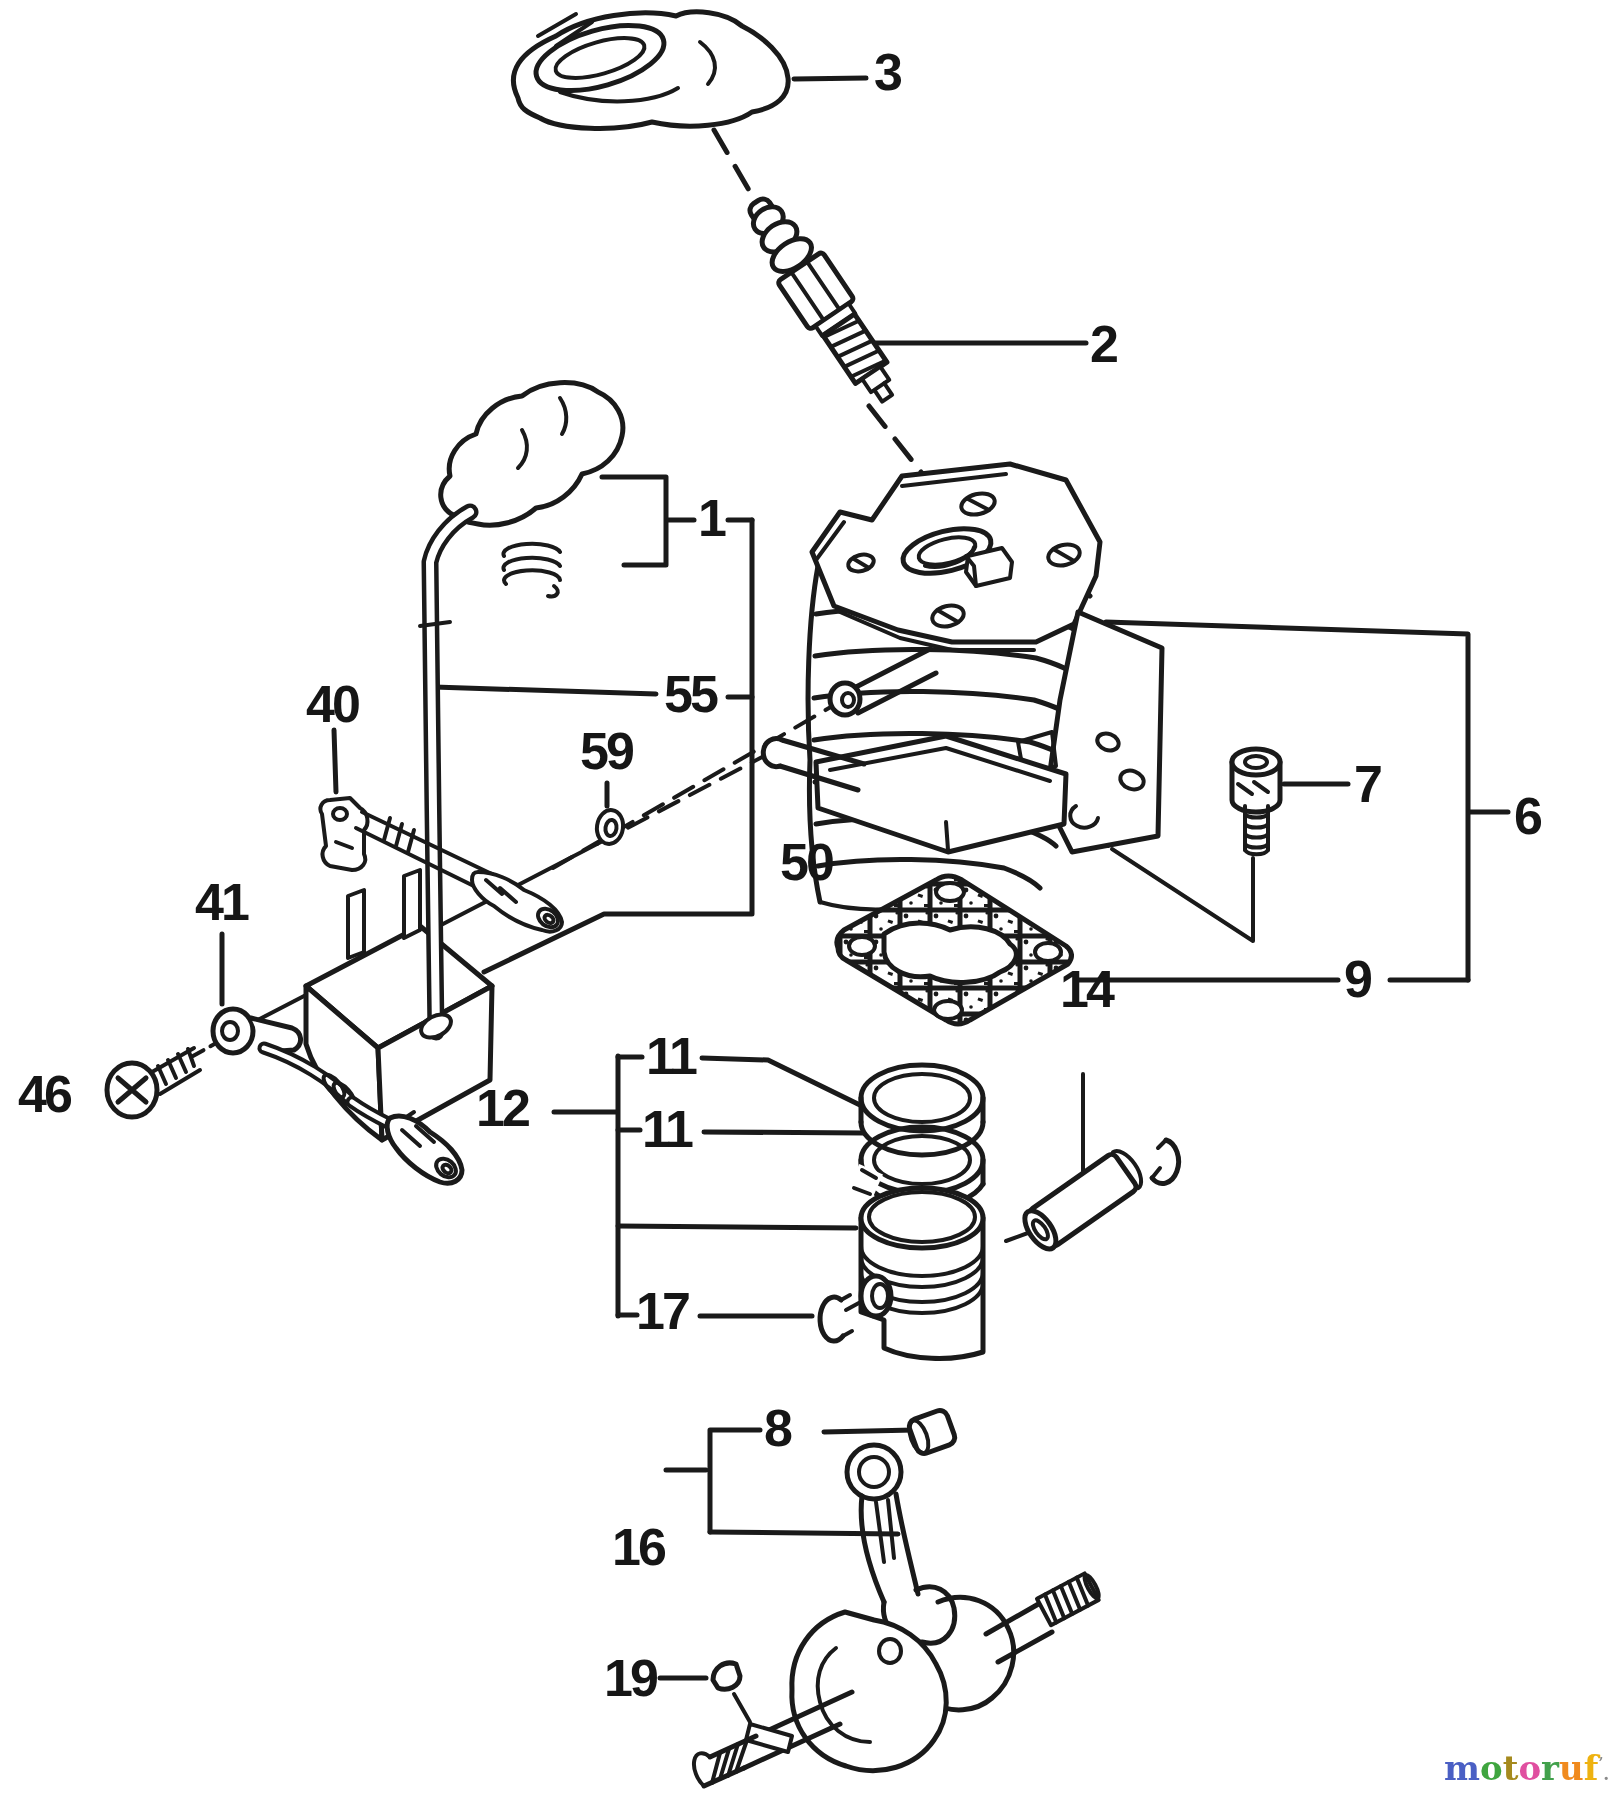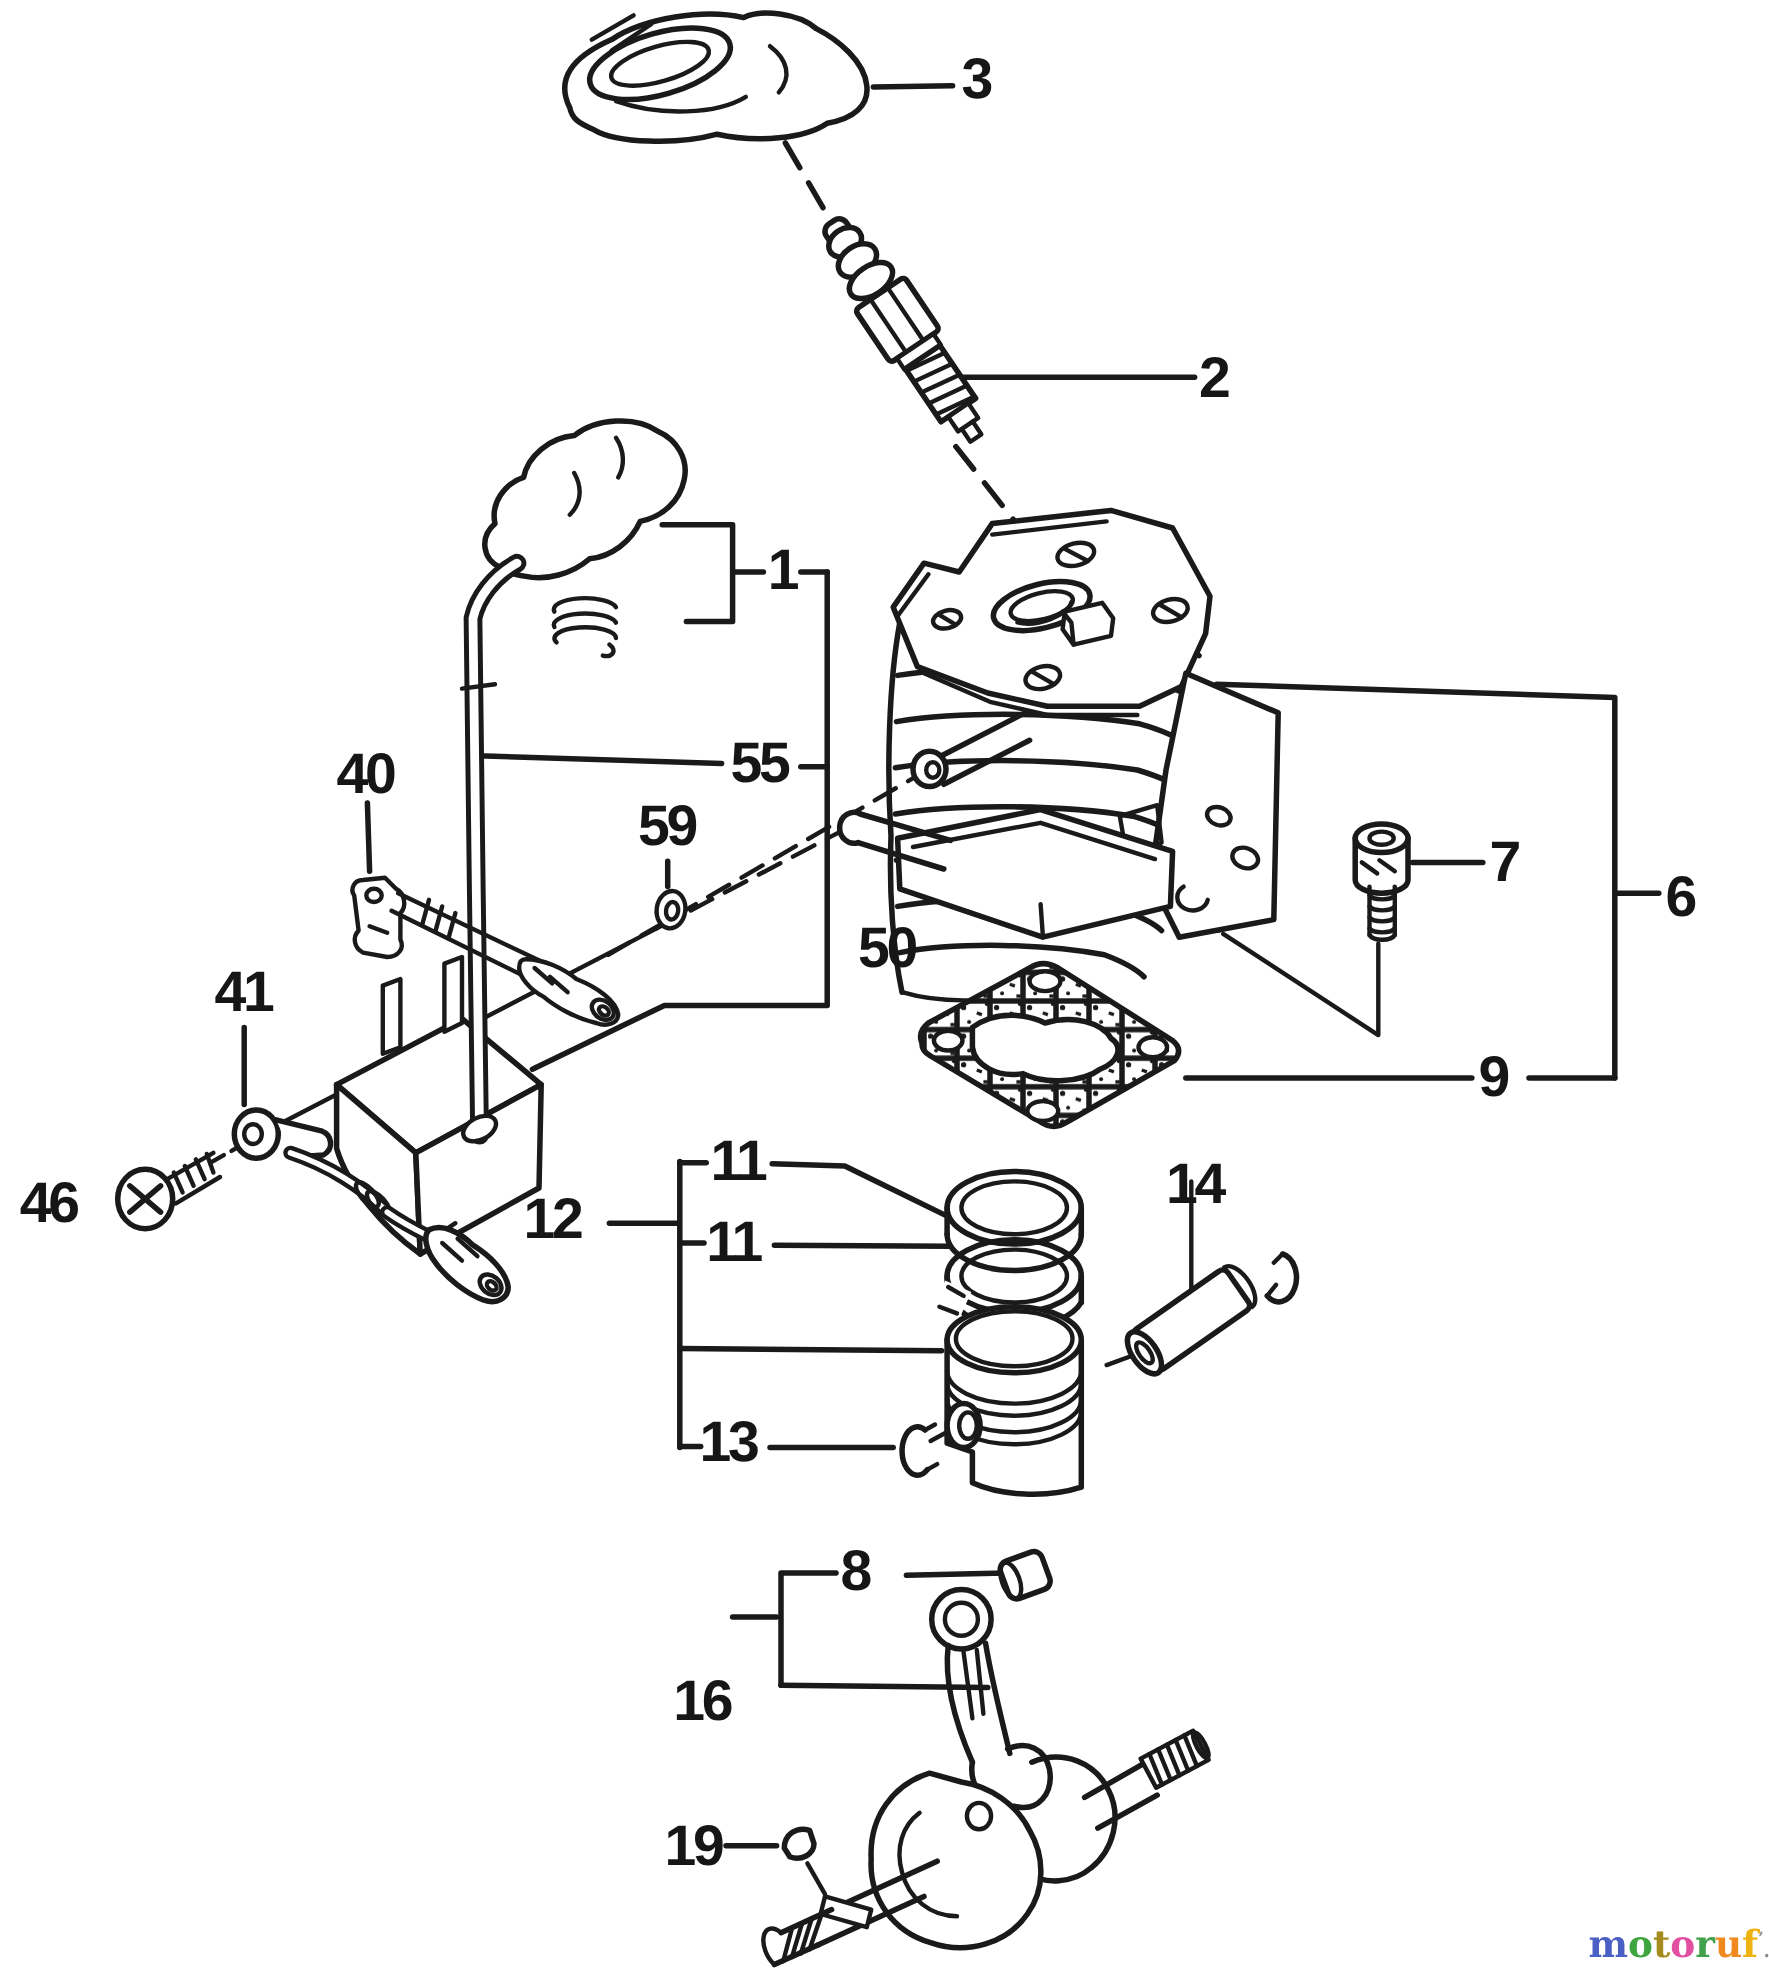--- a/index.html
+++ b/index.html
@@ -377,22 +377,22 @@
 <div class="callout" style="left:580px;top:725px">59</div>
 <div class="callout" style="left:780px;top:836px">50</div>
 <div class="callout" style="left:195px;top:876px">41</div>
 <div class="callout" style="left:18px;top:1068px">46</div>
 <div class="callout" style="left:1354px;top:758px">7</div>
 <div class="callout" style="left:1514px;top:790px">6</div>
 <div class="callout" style="left:1344px;top:953px">9</div>
 <div class="callout" style="left:476px;top:1082px">12</div>
 <div class="callout" style="left:646px;top:1030px">11</div>
 <div class="callout" style="left:642px;top:1103px">11</div>
-<div class="callout" style="left:636px;top:1285px">13</div>
-<div class="callout" style="left:1060px;top:1051px">14</div>
+<div class="callout" style="left:636px;top:1285px">17</div>
+<div class="callout" style="left:1060px;top:963px">14</div>
 <div class="callout" style="left:612px;top:1521px">16</div>
 <div class="callout" style="left:764px;top:1402px">8</div>
 <div class="callout" style="left:604px;top:1652px">19</div>
 
 <div class="watermark">
   <span style="color: rgb(74, 95, 196);">m</span><span style="color: rgb(63, 165, 63);">o</span><span style="color: rgb(165, 138, 30);">t</span><span style="color: rgb(224, 79, 160);">o</span><span style="color: rgb(66, 161, 76);">r</span><span style="color: rgb(240, 138, 30);">u</span><span style="color: rgb(238, 178, 17);">f</span><span class="tm" style="color: rgb(138, 138, 138);">’</span><span class="suffix" style="color: rgb(138, 138, 138);">.de</span>
 </div>
 
 </div>
 

